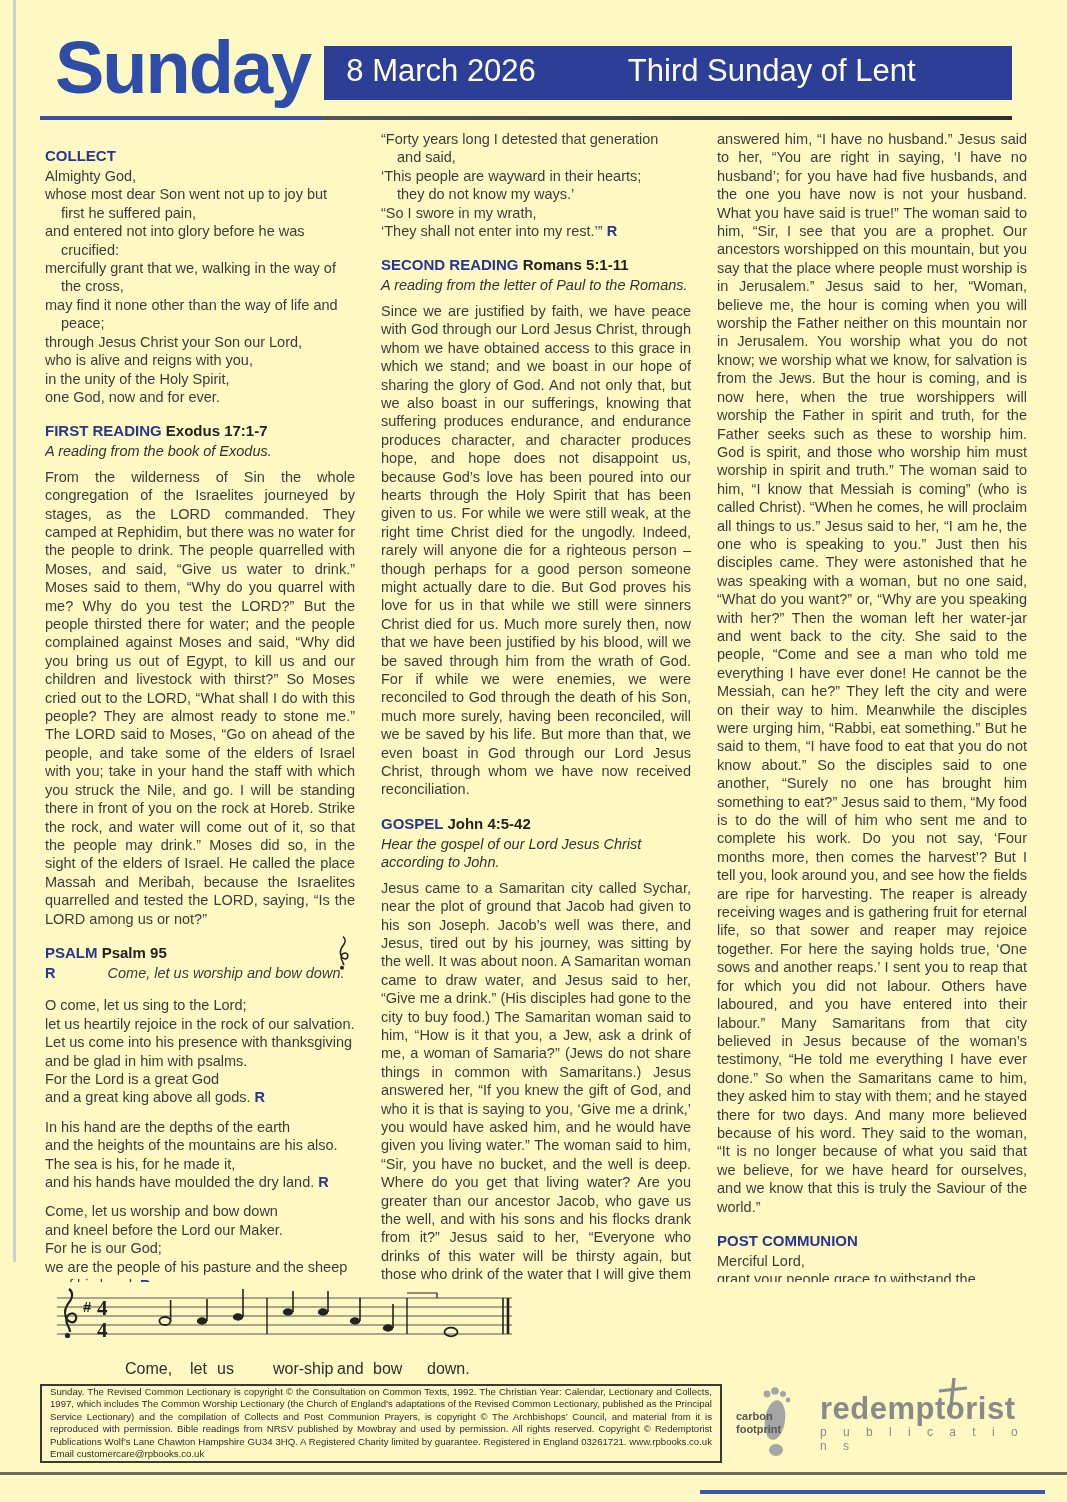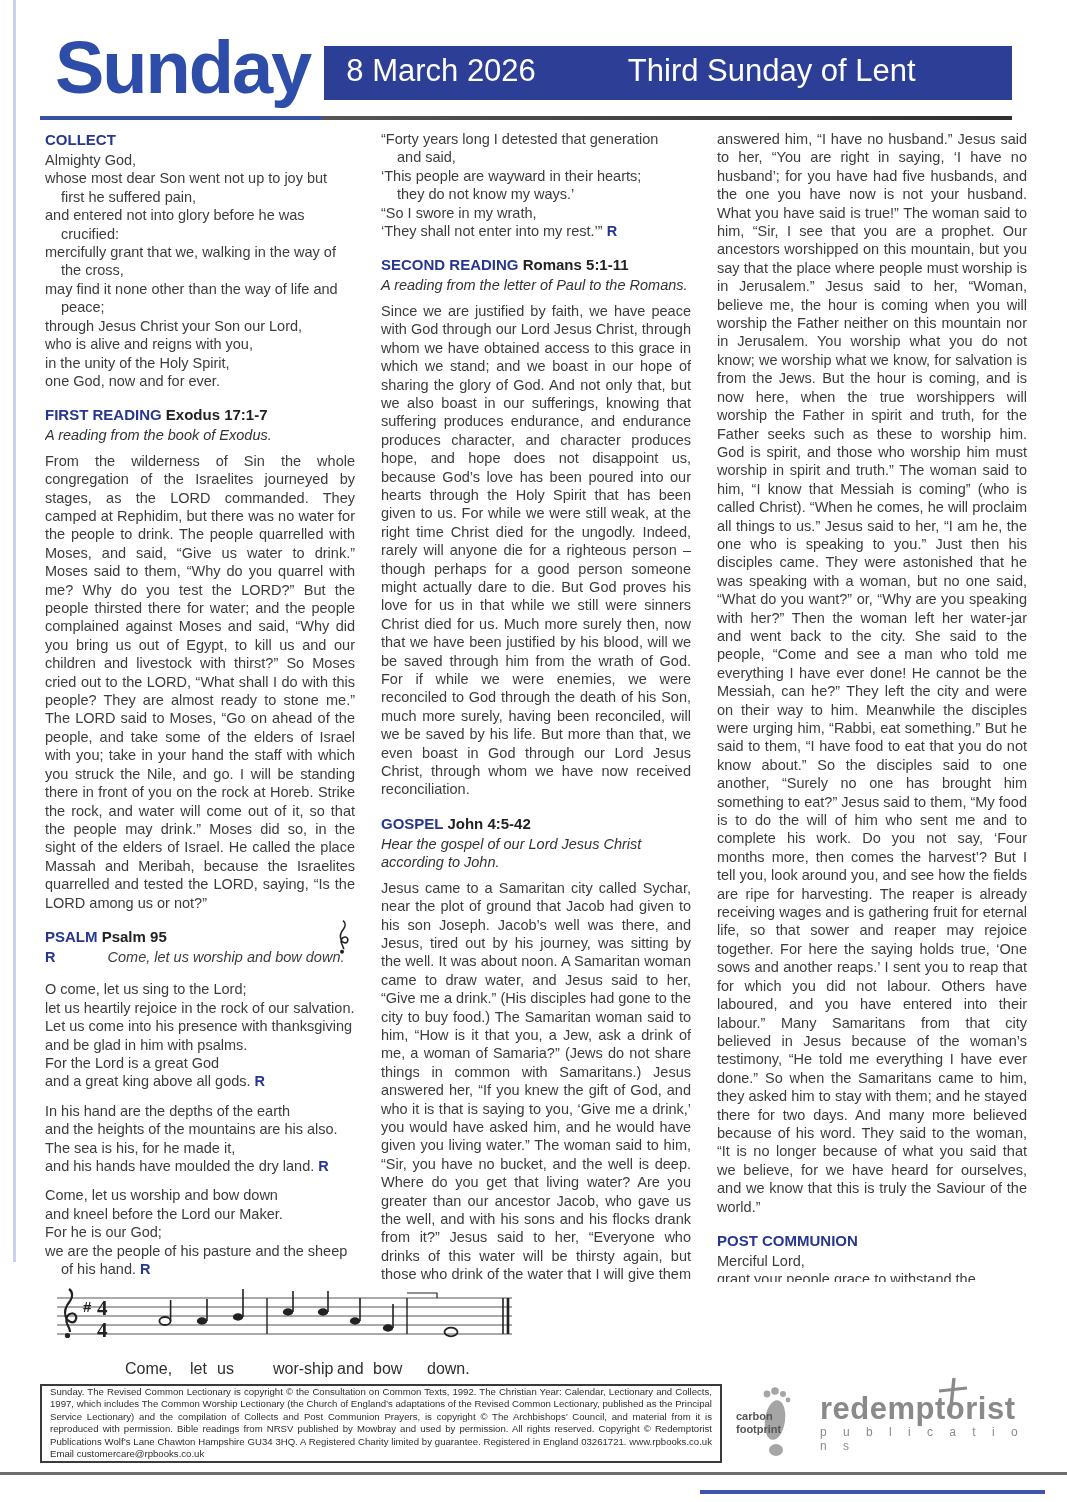--- a/index.html
+++ b/index.html
@@ -1,36 +1,36 @@
 <!DOCTYPE html>
 <html><head>
 <meta charset="utf-8">
 <style>
   html,body{margin:0;padding:0;background:#e8e8e8;}
-  .page{position:relative;width:1067px;height:1502px;background:#ffffff;margin:0 auto;
+  .page{position:relative;width:1067px;height:1502px;background:#fef9c3;margin:0 auto;
         font-family:"Liberation Sans",sans-serif;color:#3c3c3c;overflow:hidden;}
   
   .edge-left{position:absolute;left:13px;top:0;width:3px;height:1262px;background:#9db0dd;opacity:.55;}
   .edge-bottom1{position:absolute;left:0;top:1472px;width:1067px;height:3px;background:#4a4a4a;opacity:.8;}
   .edge-bottom2{position:absolute;left:700px;top:1490px;width:345px;height:4px;background:#3b55b0;}
 
   
   .header{position:absolute;top:34px;left:55px;right:55px;display:flex;align-items:flex-end;}
   .masthead{font-size:74px;font-weight:bold;color:#2d4da8;letter-spacing:-2px;line-height:.92;padding-right:14px;}
   .banner{flex:1;background:#2c3e96;color:#fff;display:flex;align-items:center;
           font-size:31px;padding:7px 20px 11px 22px;margin-bottom:2px;}
   .banner .date{margin-right:92px;}
   .header-rule{position:absolute;top:116px;left:40px;width:972px;height:4px;
           background:linear-gradient(to right,#3850a6 0%,#3850a6 29%,#555 29%,#2e2e2e 100%);}
 
   
   .columns{position:absolute;top:130px;left:45px;width:982px;height:1152px;display:flex;gap:26px;overflow:hidden;}
   .col{flex:1;font-size:14.5px;line-height:1.27;}
   .heading{font-size:15px;font-weight:bold;margin:15px 0 2px;position:relative;}
-  .col > .heading:first-child{margin-top:0;}
+  .col > .heading:first-child{margin-top:16px;}
   .h-label{color:#27368f;}
   .h-ref{color:#222;}
   .intro{font-style:italic;color:#333;margin:0 0 7px;}
   .para{text-align:justify;margin:0 0 10px;}
   .response{margin:0 0 14px;}
   .resp-text{font-style:italic;margin-left:48px;}
   .rmark{color:#27368f;font-weight:bold;}
   .stanza{margin:0 0 11px;}
   .vline.ind1{margin-left:16px;}
   .clef-icon{position:absolute;right:4px;top:-8px;}

